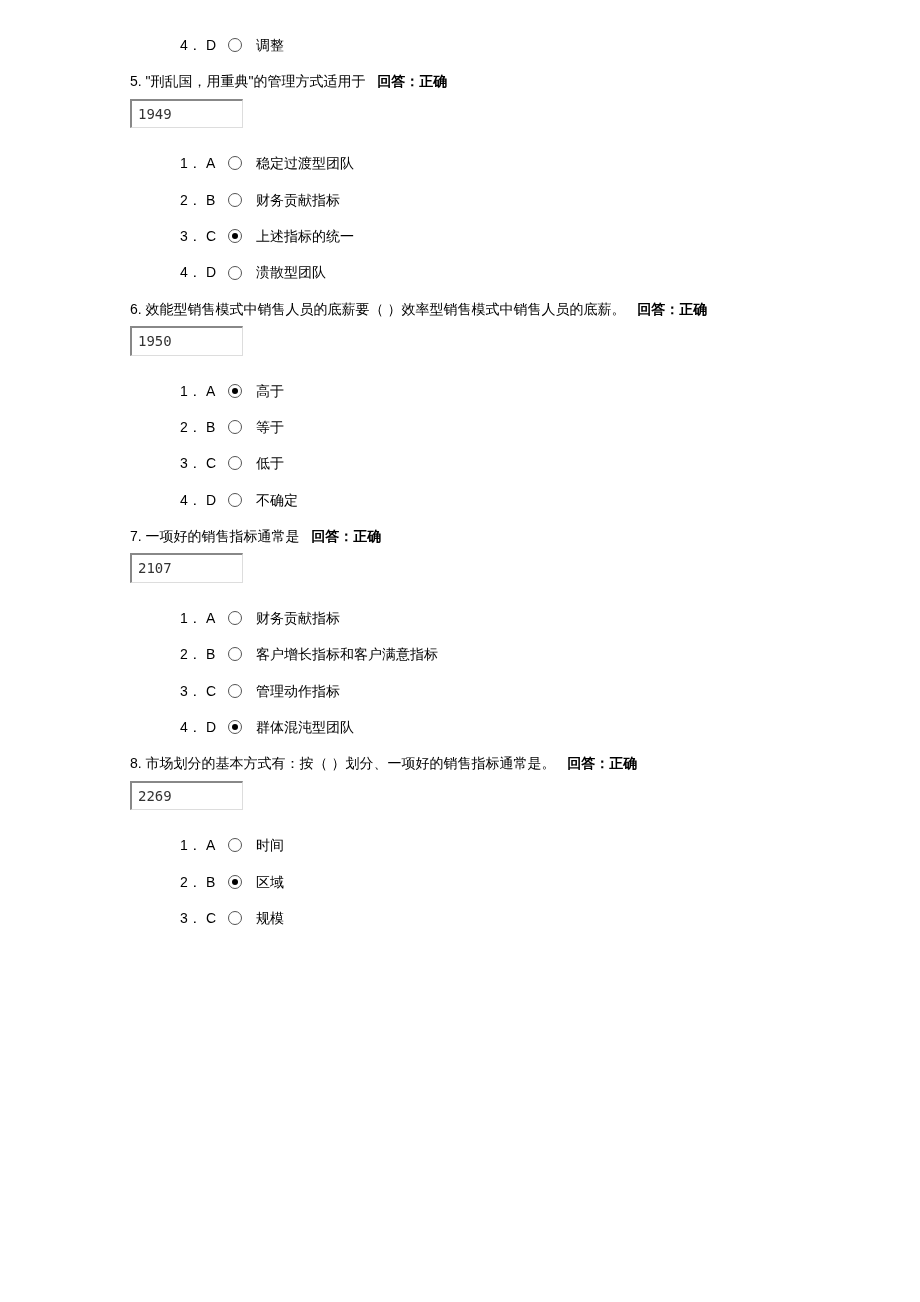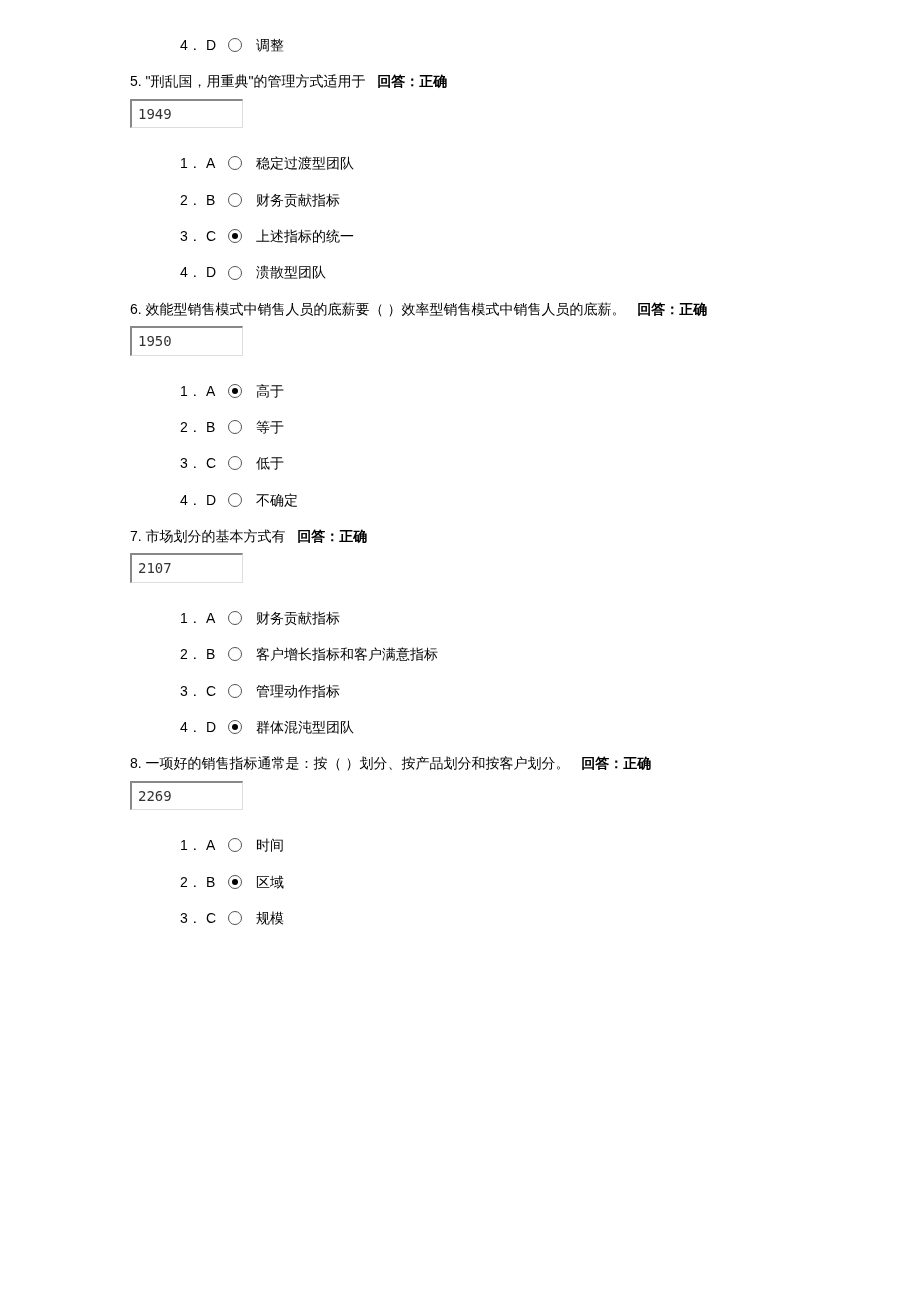--- a/index.html
+++ b/index.html
@@ -136,21 +136,21 @@
 </div>
 <div class="option-row">
   <span class="option-num">4．</span>
   <span class="option-letter">D</span>
   <span class="radio"></span>
   <span>不确定</span>
 </div>
 
 <div class="question-text">
   <span>7. </span>
-  <span>市场划分的基本方式有</span>
+  <span>一项好的销售指标通常是</span>
   <span>&nbsp;</span>
   <span class="feedback">回答：正确</span>
 </div>
 <div class="id-box">2107</div>
 <div class="option-row">
   <span class="option-num">1．</span>
   <span class="option-letter">A</span>
   <span class="radio"></span>
   <span>财务贡献指标</span>
 </div>
@@ -168,21 +168,21 @@
 </div>
 <div class="option-row">
   <span class="option-num">4．</span>
   <span class="option-letter">D</span>
   <span class="radio checked"></span>
   <span>群体混沌型团队</span>
 </div>
 
 <div class="question-text">
   <span>8. </span>
-  <span>一项好的销售指标通常是：按（ ）划分、按产品划分和按客户划分。</span>
+  <span>市场划分的基本方式有：按（ ）划分、一项好的销售指标通常是。</span>
   <span>&nbsp;</span>
   <span class="feedback">回答：正确</span>
 </div>
 <div class="id-box">2269</div>
 <div class="option-row">
   <span class="option-num">1．</span>
   <span class="option-letter">A</span>
   <span class="radio"></span>
   <span>时间</span>
 </div>

